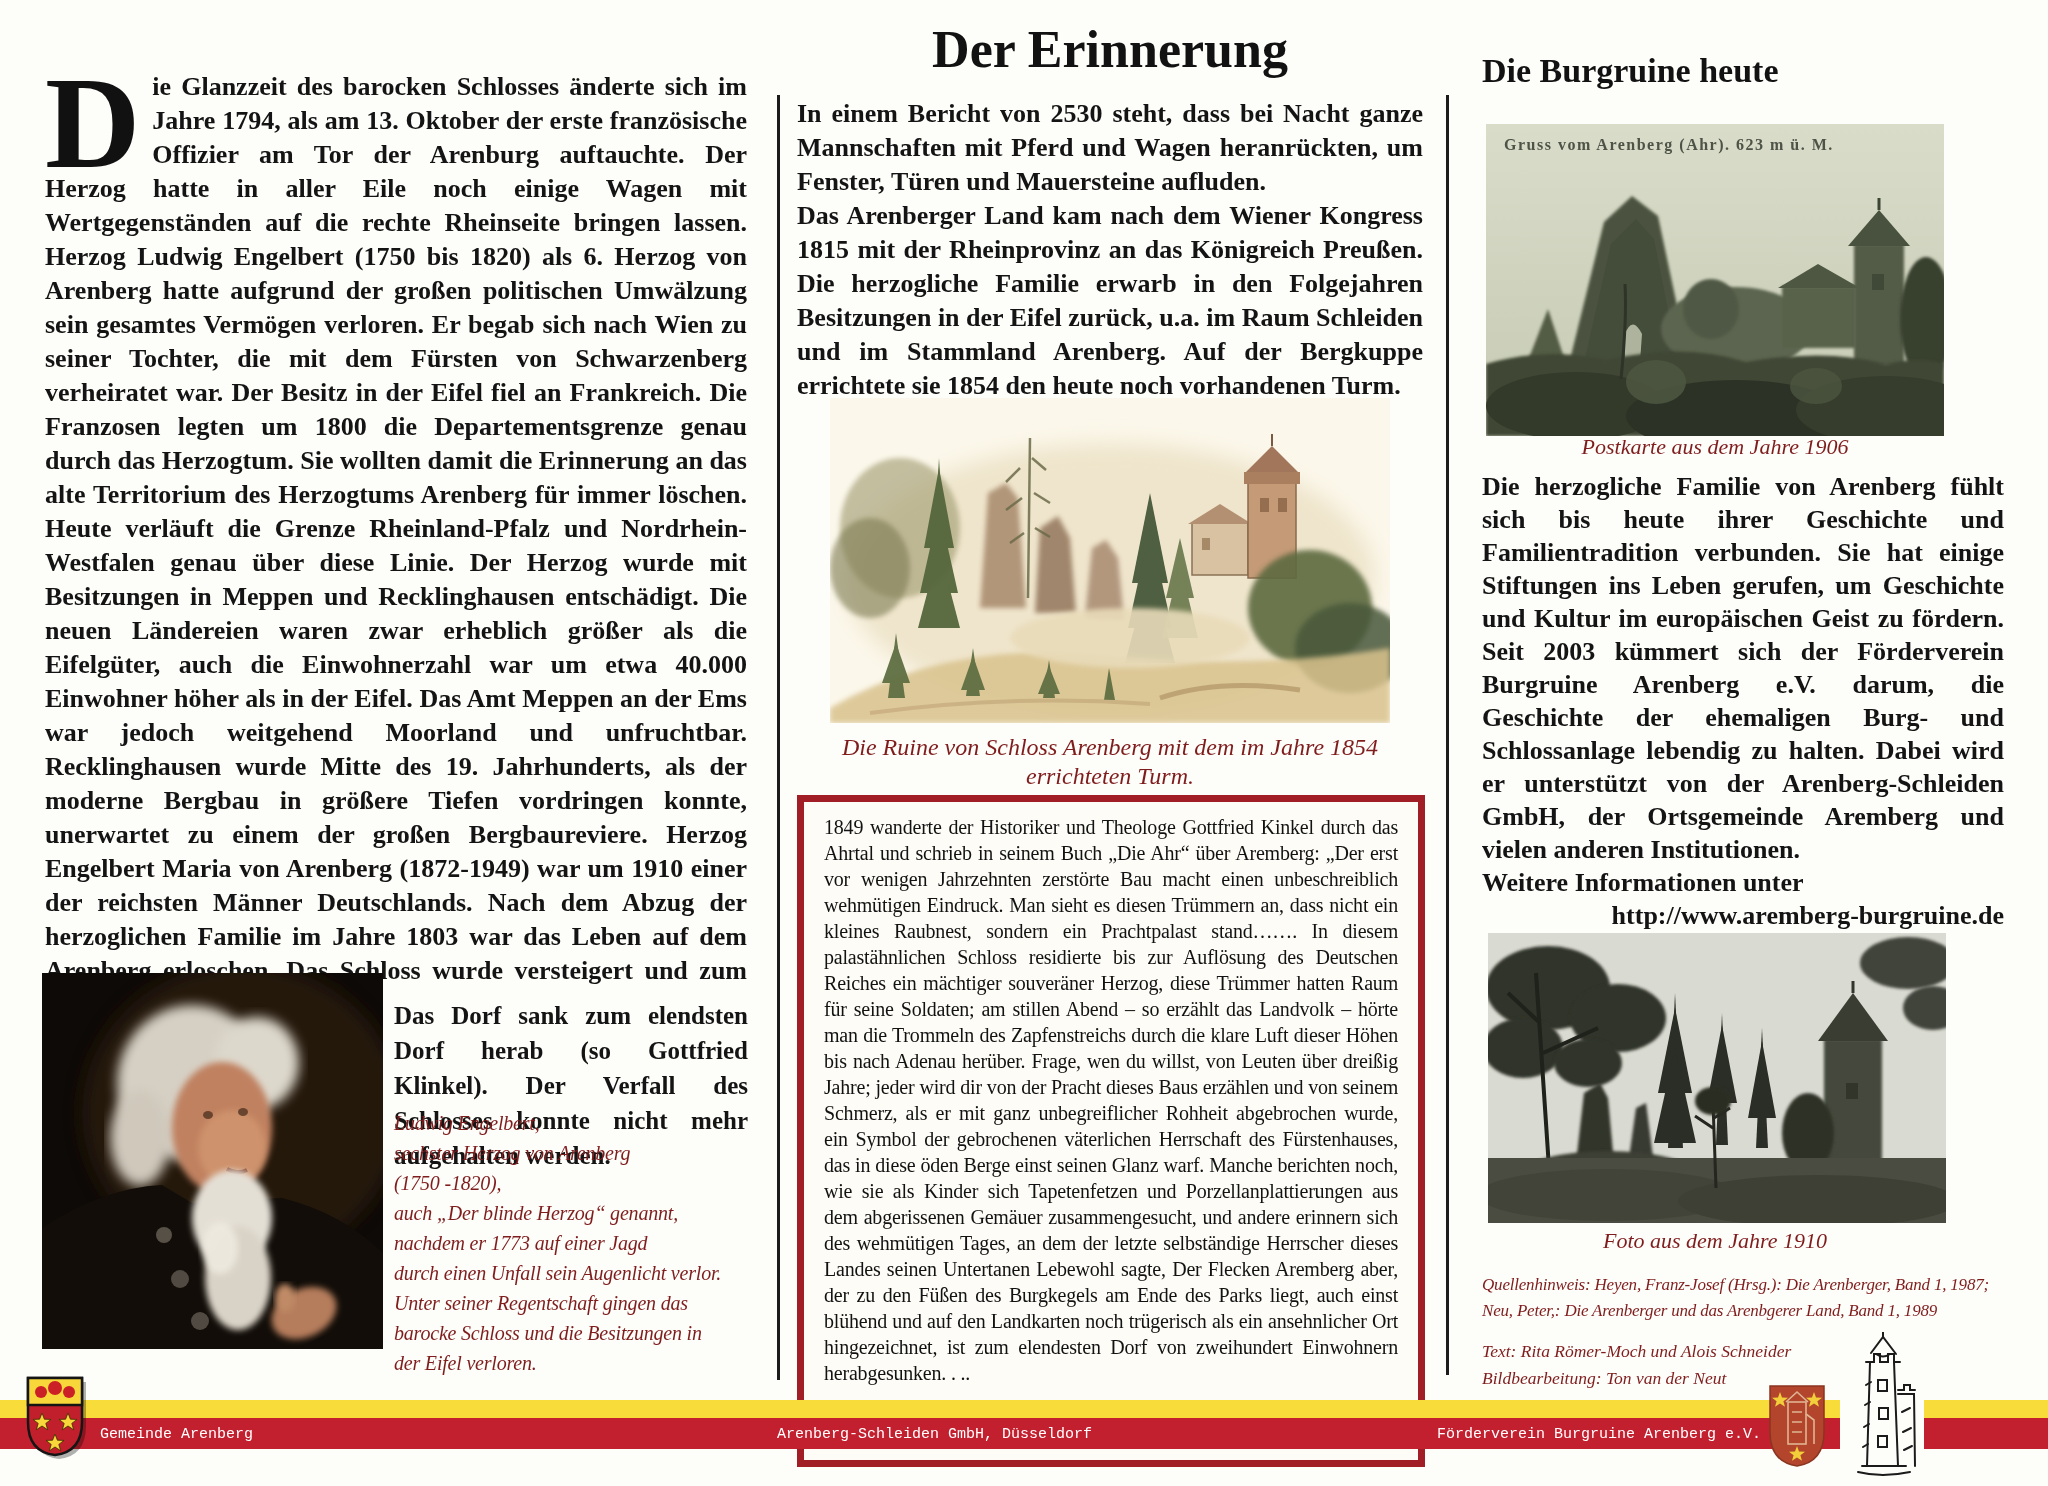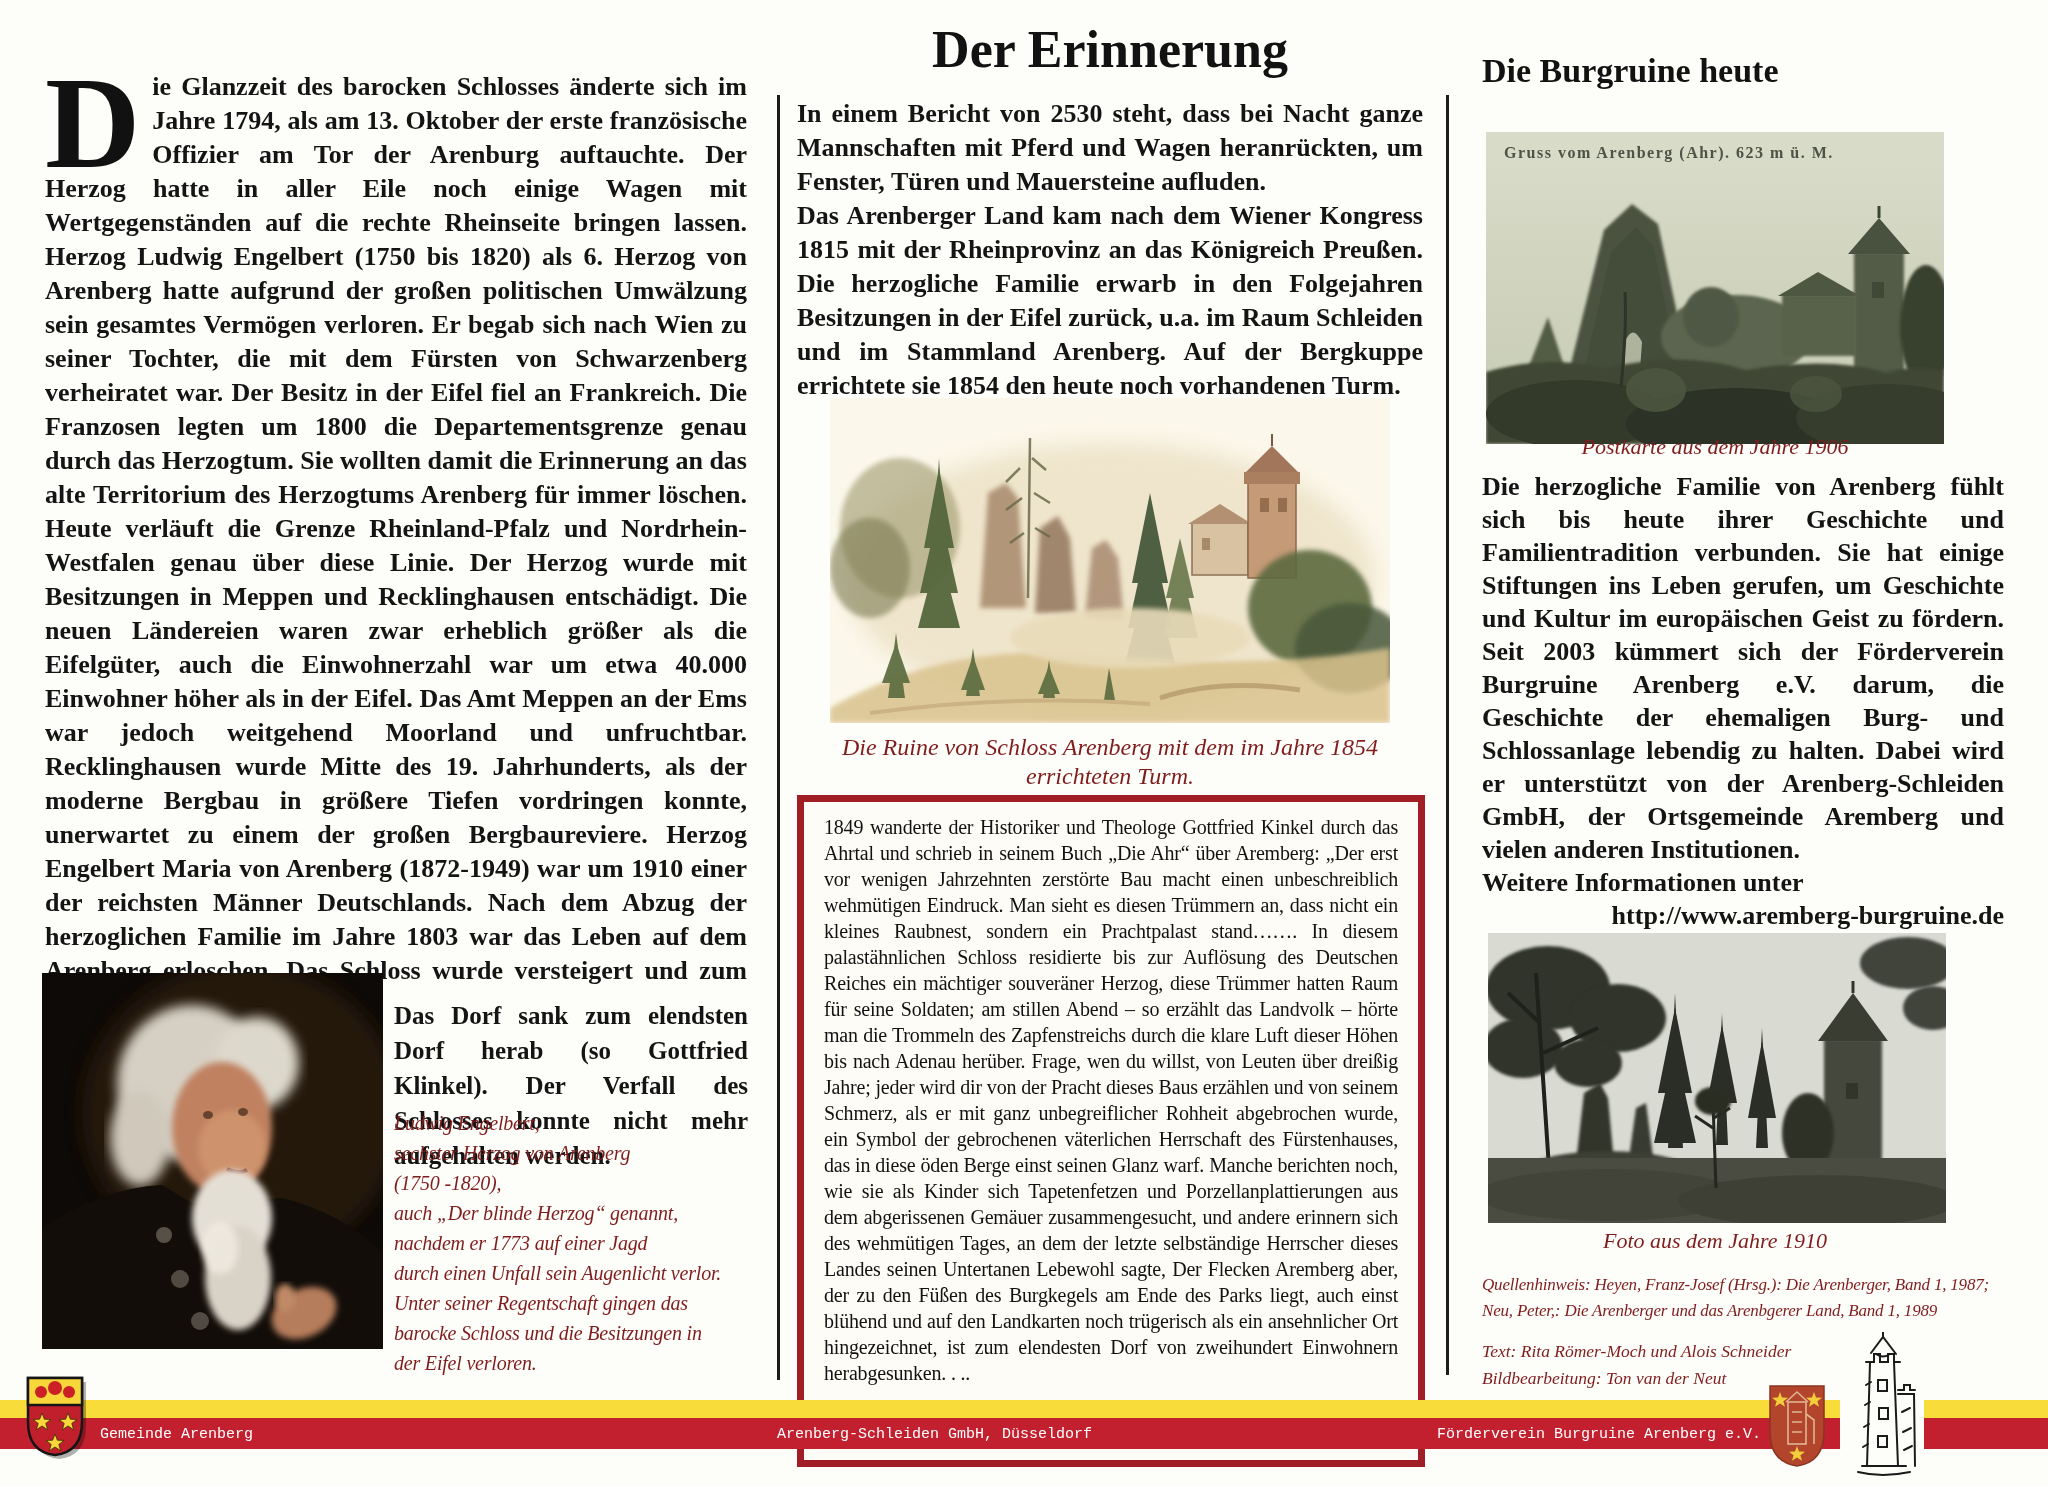--- a/index.html
+++ b/index.html
@@ -165,21 +165,21 @@
     <span class="caption-line">Aquarell um 1860</span>
   </div>
 
   <div class="abs" style="left:797px;top:795px;width:628px;min-height:540px;box-sizing:border-box;border:7px solid #a21e26;background:#fdfcf7;padding:12px 20px;">
     <div style="font-size:20px;line-height:26px;text-align:justify;letter-spacing:-0.2px;">1849 wanderte der Historiker und Theologe Gottfried Kinkel durch das Ahrtal und schrieb in seinem Buch „Die Ahr“ über Aremberg: „Der erst vor wenigen Jahrzehnten zerstörte Bau macht einen unbeschreiblich wehmütigen Eindruck. Man sieht es diesen Trümmern an, dass nicht ein kleines Raubnest, sondern ein Prachtpalast stand……. In diesem palastähnlichen Schloss residierte bis zur Auflösung des Deutschen Reiches ein mächtiger souveräner Herzog, diese Trümmer hatten Raum für seine Soldaten;  am stillen Abend – so erzählt das Landvolk – hörte man die Trommeln des Zapfenstreichs durch die klare Luft dieser Höhen bis nach Adenau herüber. Frage, wen du willst, von Leuten über dreißig Jahre; jeder wird dir von der Pracht dieses Baus erzählen und von seinem Schmerz, als er mit ganz unbegreiflicher Rohheit abgebrochen wurde, ein Symbol der gebrochenen väterlichen Herrschaft des Fürstenhauses, das in diese öden Berge einst seinen Glanz warf.  Manche berichten noch, wie sie als Kinder sich Tapetenfetzen und Porzellanplattierungen aus dem abgerissenen Gemäuer zusammengesucht, und andere erinnern sich des wehmütigen Tages, an dem der letzte selbständige Herrscher dieses Landes seinen Untertanen Lebewohl sagte, Der Flecken Aremberg aber, der zu den Füßen des Burgkegels am Ende des Parks liegt, auch einst blühend und auf den Landkarten noch trügerisch als ein ansehnlicher Ort hingezeichnet, ist zum elendesten Dorf von zweihundert Einwohnern herabgesunken. . ..</div>
     <div style="font-size:20px;line-height:26px;margin-top:36px;">(aus: Gottfried Kinkel, Die Ahr, 1846).</div>
   </div>
 
   <div class="abs" style="left:1482px;top:52px;width:540px;font-size:34px;font-weight:bold;">Die Burgruine heute</div>
 
-  <div class="imgbox" style="left:1486px;top:132px;width:458px;height:356px;text-align:right;">
+  <div class="imgbox" style="left:1486px;top:124px;width:458px;height:356px;text-align:right;">
     <svg width="458" height="312" viewBox="0 0 458 312">
       <defs>
         <linearGradient id="sky1" x1="0" y1="0" x2="0" y2="1">
           <stop offset="0" stop-color="#d9dcc9"></stop>
             <stop offset="1" stop-color="#c6cbb4"></stop>
         </linearGradient>
         <filter id="pblur">
             <feGaussianBlur stdDeviation="1.6"></feGaussianBlur>
           </filter>
       </defs>

